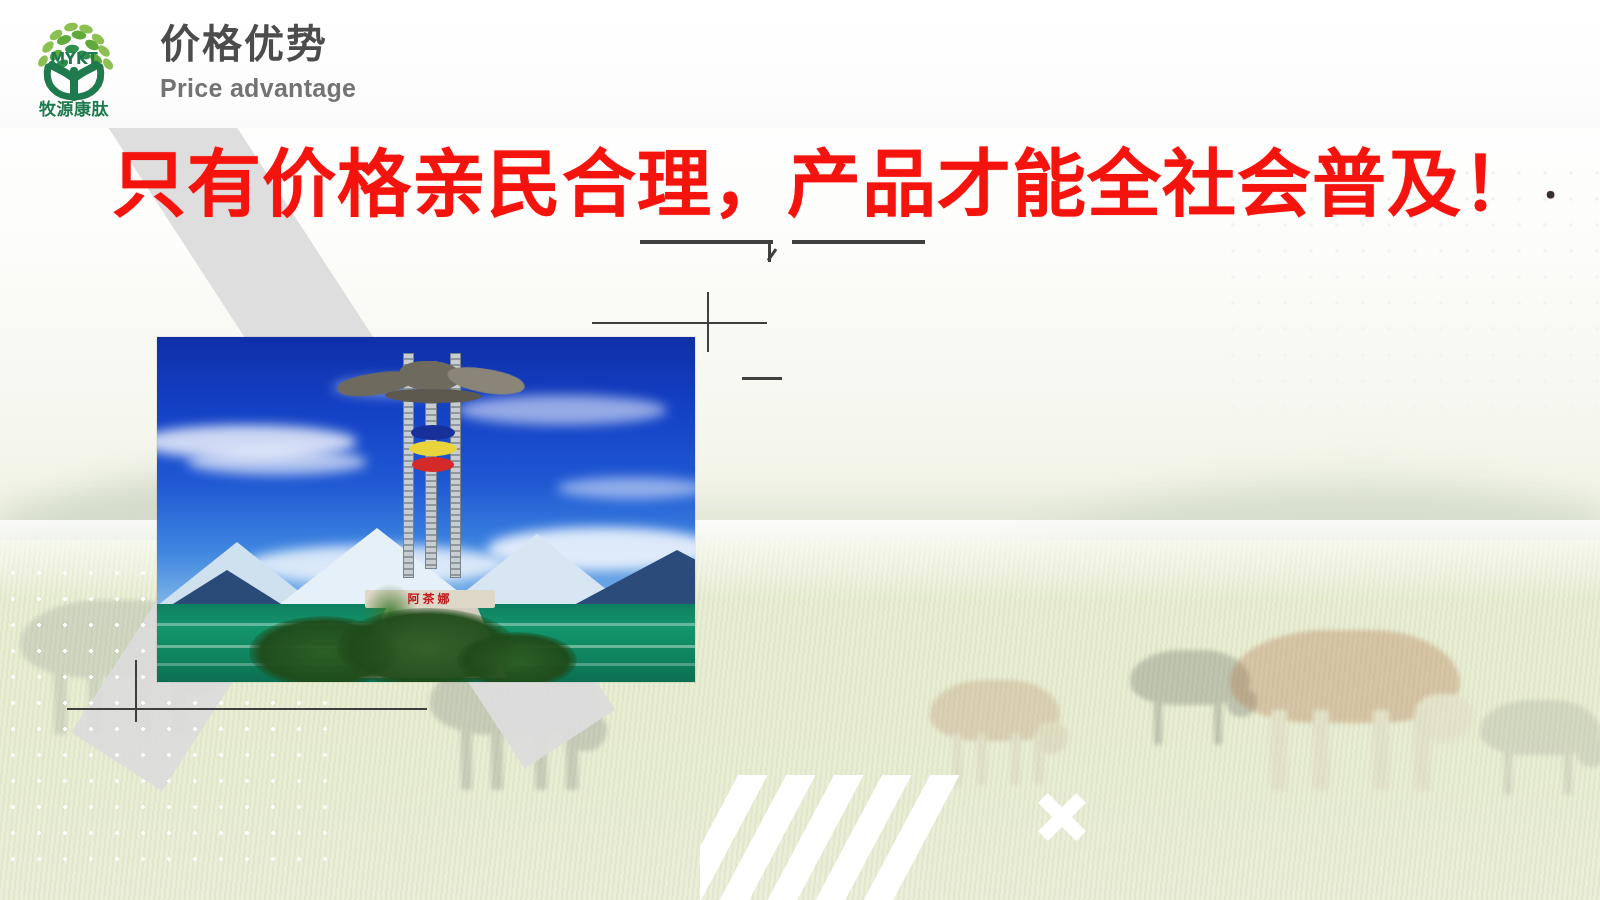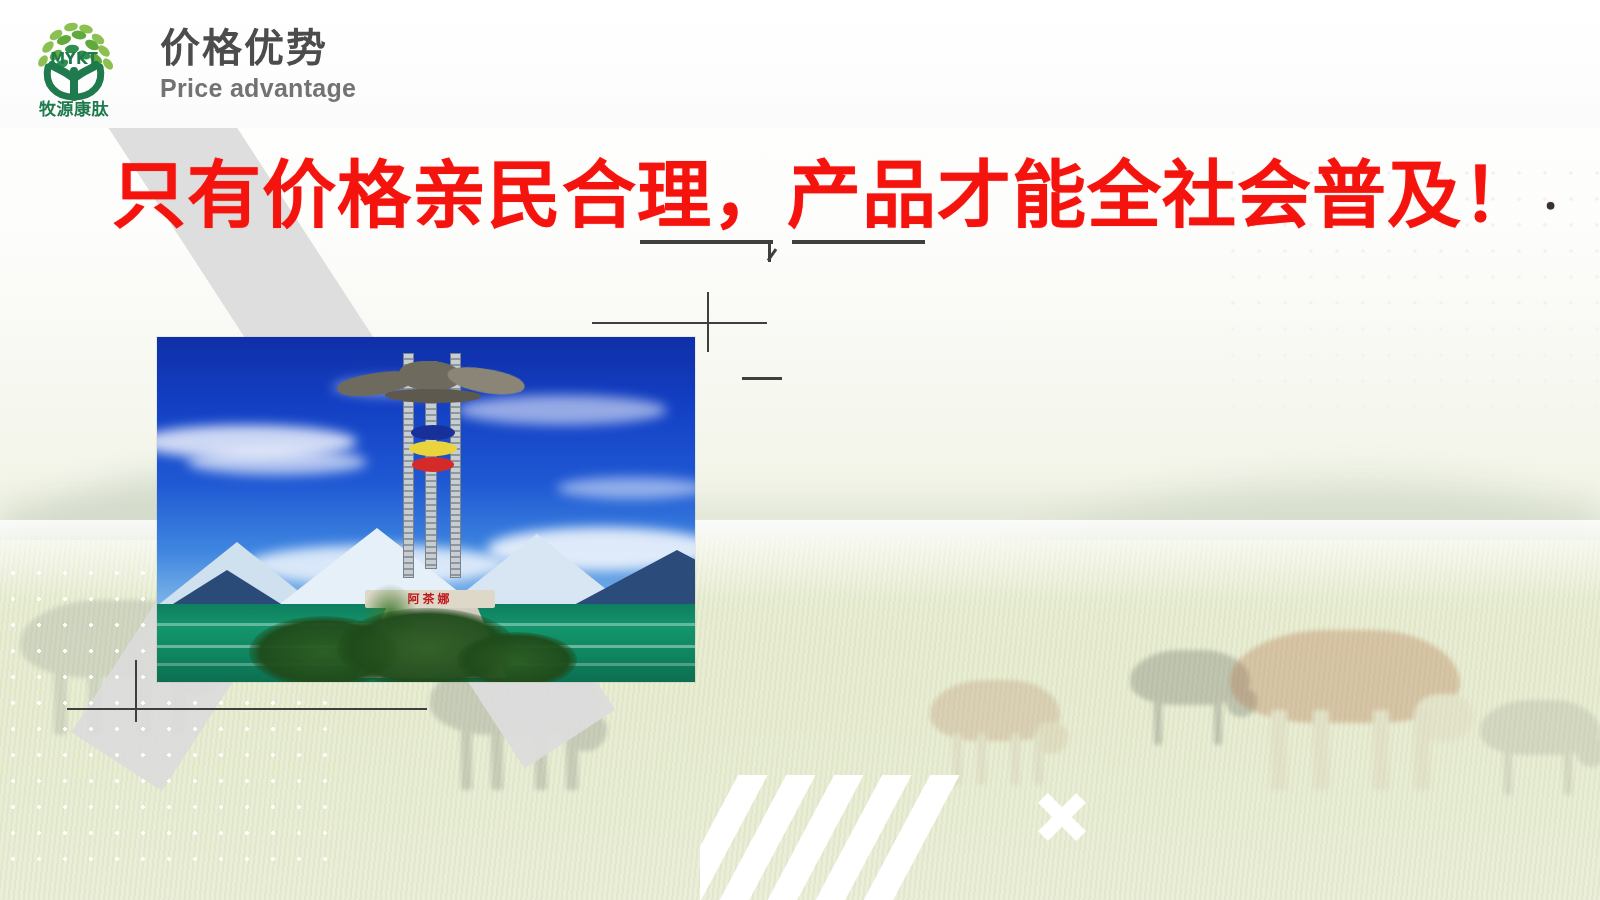--- a/index.html
+++ b/index.html
@@ -245,35 +245,35 @@
 
   .header-titles {
     margin-left: 38px;
     line-height: 1;
   }
   .header-title-cn {
     font-size: 40px;
     font-weight: bold;
     color: #4c4c4c;
     letter-spacing: 2px;
-    font-family: Liberation Sans, sans-serif;
+    font-family: Liberation Mono, monospace;
   }
   .header-title-en {
     margin-top: 8px;
     font-size: 25px;
     font-weight: bold;
     color: #737373;
     letter-spacing: 0.3px;
   }
 
   
   .headline {
     position: absolute;
     left: 112px;
-    top: 135px;
+    top: 124px;
     width: 1420px;
     font-size: 74px;
     font-weight: bold;
     color: #f5130d;
     letter-spacing: 1px;
     white-space: nowrap;
     font-family: "DejaVu Sans", "Liberation Sans", sans-serif;
     text-shadow: 0 0 1px rgba(245,19,13,0.6);
   }
   .headline .trail-dot {

